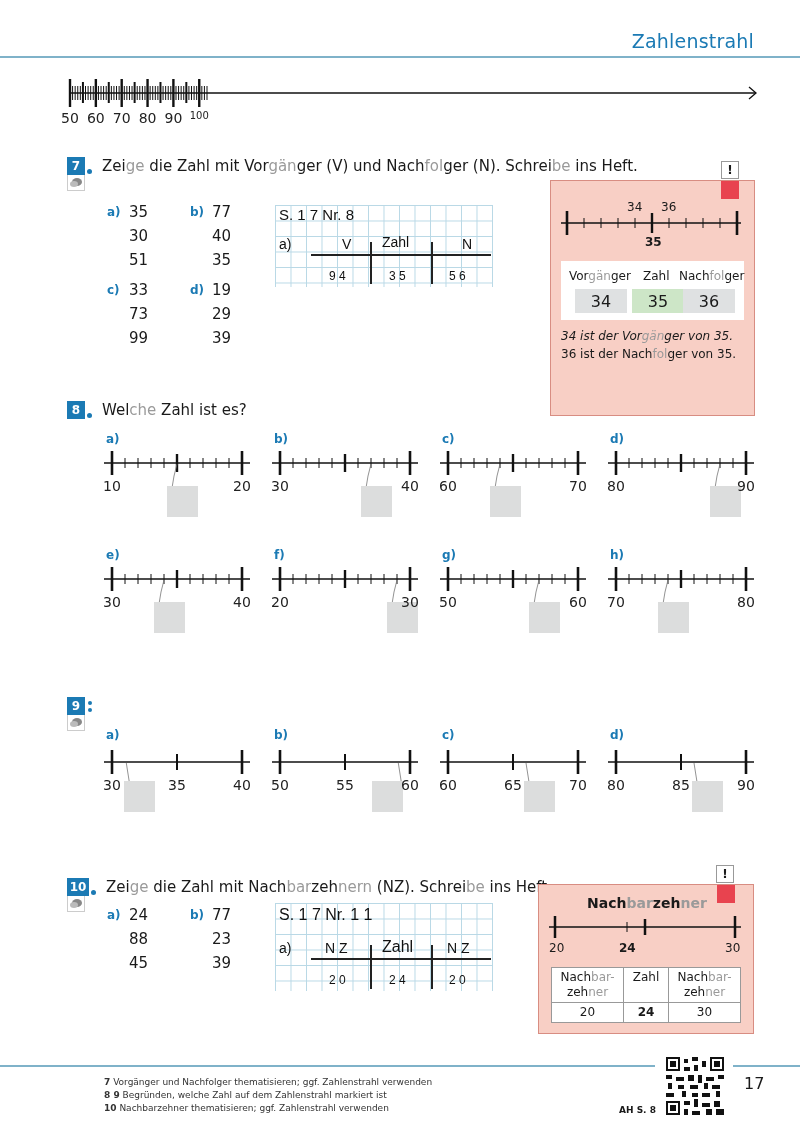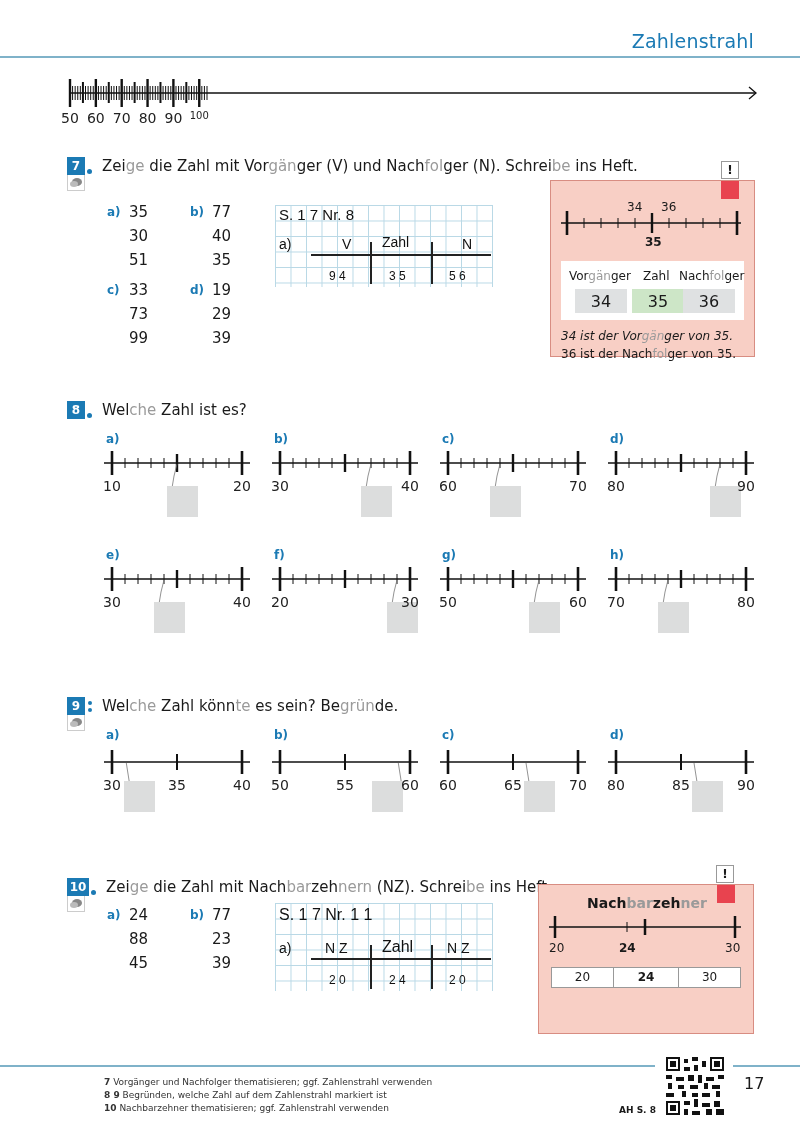--- a/index.html
+++ b/index.html
@@ -168,21 +168,21 @@
   <div class="gtxt" style="left:187px; top:31px; font-size:14px;">N</div>
   <div class="abs" style="left:36px; top:49px; width:180px; height:2px; background:#222;"></div>
   <div class="abs" style="left:95px; top:37px; width:2px; height:42px; background:#222;"></div>
   <div class="abs" style="left:156px; top:37px; width:2px; height:42px; background:#222;"></div>
   <div class="gtxt" style="left:54px; top:64px; font-size:12px;">9 4</div>
   <div class="gtxt" style="left:114px; top:64px; font-size:12px;">3 5</div>
   <div class="gtxt" style="left:174px; top:64px; font-size:12px;">5 6</div>
 </div>
 
 <div class="excl" style="left:721px; top:161px;">!</div>
-<div class="info-box" style="left:550px; top:180px; width:205px; height:177px;">
+<div class="info-box" style="left:550px; top:180px; width:205px; height:236px;">
   <div class="red-flag" style="left:170px; top:0px;"></div>
   <svg class="nl-svg" style="left:10px; top:30px;" width="180" height="24">
     <line x1="0" y1="12" x2="180" y2="12" stroke="#111" stroke-width="1.5"></line>
   <line x1="6" y1="0" x2="6" y2="24" stroke="#111" stroke-width="2.6"></line>
       <line x1="23" y1="7" x2="23" y2="17" stroke="#111" stroke-width="1"></line>
       <line x1="40" y1="7" x2="40" y2="17" stroke="#111" stroke-width="1"></line>
       <line x1="57" y1="7" x2="57" y2="17" stroke="#111" stroke-width="1"></line>
       <line x1="74" y1="7" x2="74" y2="17" stroke="#111" stroke-width="1"></line>
       <line x1="91" y1="2" x2="91" y2="22" stroke="#111" stroke-width="2.4"></line>
       <line x1="108" y1="7" x2="108" y2="17" stroke="#111" stroke-width="1"></line>
@@ -413,21 +413,20 @@
       <svg width="14" height="12" viewBox="0 0 14 12">
           <ellipse cx="8" cy="5" rx="5" ry="4" fill="#888"></ellipse>
           <ellipse cx="5" cy="7" rx="4" ry="3" fill="#bbb"></ellipse>
         </svg>
     </div>
   </div>
   <div class="dot2">
       <span></span>
       <span></span>
     </div>
-  <div class="task-text"><span>Wel</span><span class="grey">che</span><span> Zahl könn</span><span class="grey">te</span><span> es sein? Be</span><span class="grey">grün</span><span>de.</span></div>
 </div>
 <div id="t9-items">
     <div>
       <div class="sub-label" style="left: 106px; top: 728px;">a)</div>
       <svg width="150" height="60" class="nl-svg" style="left: 104px; top: 748px;">
         <line x1="0" y1="14" x2="146" y2="14" stroke="#111" stroke-width="1.5"></line>
         <line x1="8" y1="2" x2="8" y2="26" stroke="#111" stroke-width="2.6"></line>
         <line x1="138" y1="2" x2="138" y2="26" stroke="#111" stroke-width="2.6"></line>
         <line x1="73" y1="6" x2="73" y2="22" stroke="#111" stroke-width="2"></line>
         <line x1="22.3" y1="15" x2="25.3" y2="34" stroke="#777" stroke-width="0.8"></line>
@@ -532,20 +531,25 @@
     <line x1="6" y1="3" x2="6" y2="25" stroke="#111" stroke-width="2.5"></line>
     <line x1="186" y1="3" x2="186" y2="25" stroke="#111" stroke-width="2.5"></line>
     <line x1="78" y1="9" x2="78" y2="19" stroke="#111" stroke-width="1"></line>
     <line x1="96" y1="6" x2="96" y2="22" stroke="#111" stroke-width="2.5"></line>
   </svg>
   <div class="abs" style="left:10px; top:56px; font-size:12px;">20</div>
   <div class="abs" style="left:80px; top:56px; font-size:12px; font-weight:bold;">24</div>
   <div class="abs" style="left:186px; top:56px; font-size:12px;">30</div>
   <table class="nz" style="left:12px; top:82px; width:190px;">
     <tbody>
+        <tr>
+      <td style="width:72px;"><span>Nach</span><span class="grey">bar-</span><br><span>zeh</span><span class="grey">ner</span></td>
+      <td style="vertical-align:top;"><span>Zahl</span></td>
+      <td style="width:72px;"><span>Nach</span><span class="grey">bar-</span><br><span>zeh</span><span class="grey">ner</span></td>
+    </tr>
     <tr>
       <td>20</td>
       <td style="font-weight:bold;">24</td>
       <td>30</td>
     </tr>
   </tbody>
     </table>
 </div>
 
 <div class="footer-rule" style="left:0; width:655px;"></div>

